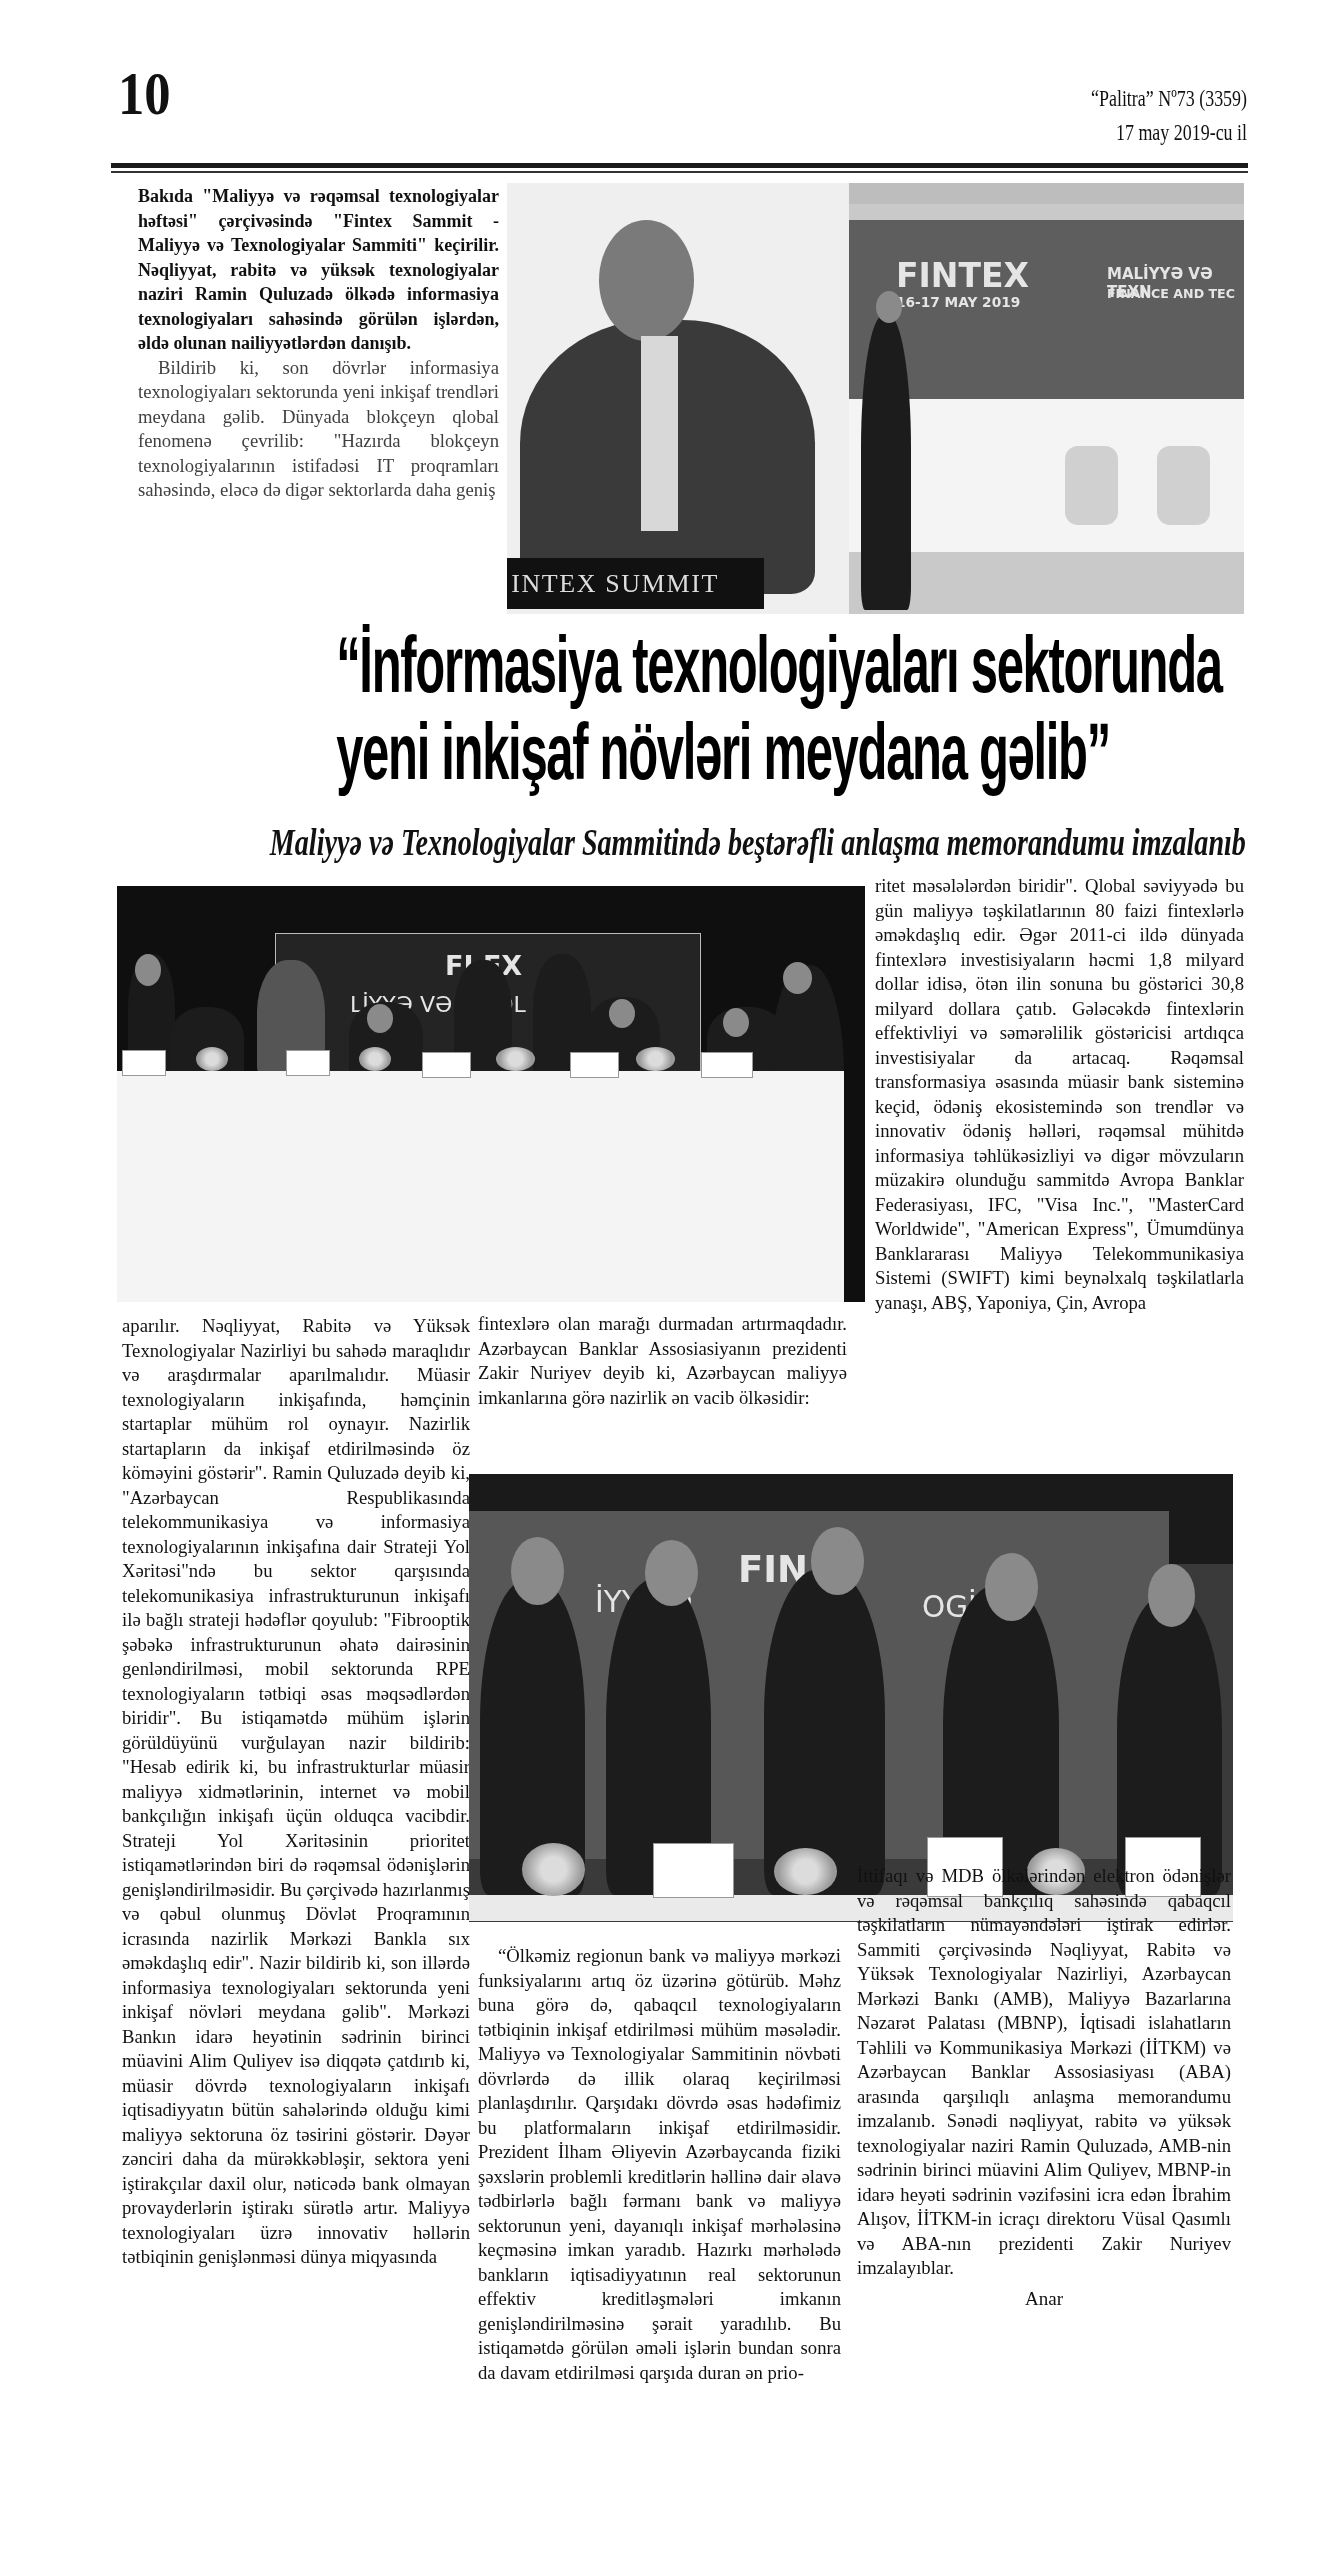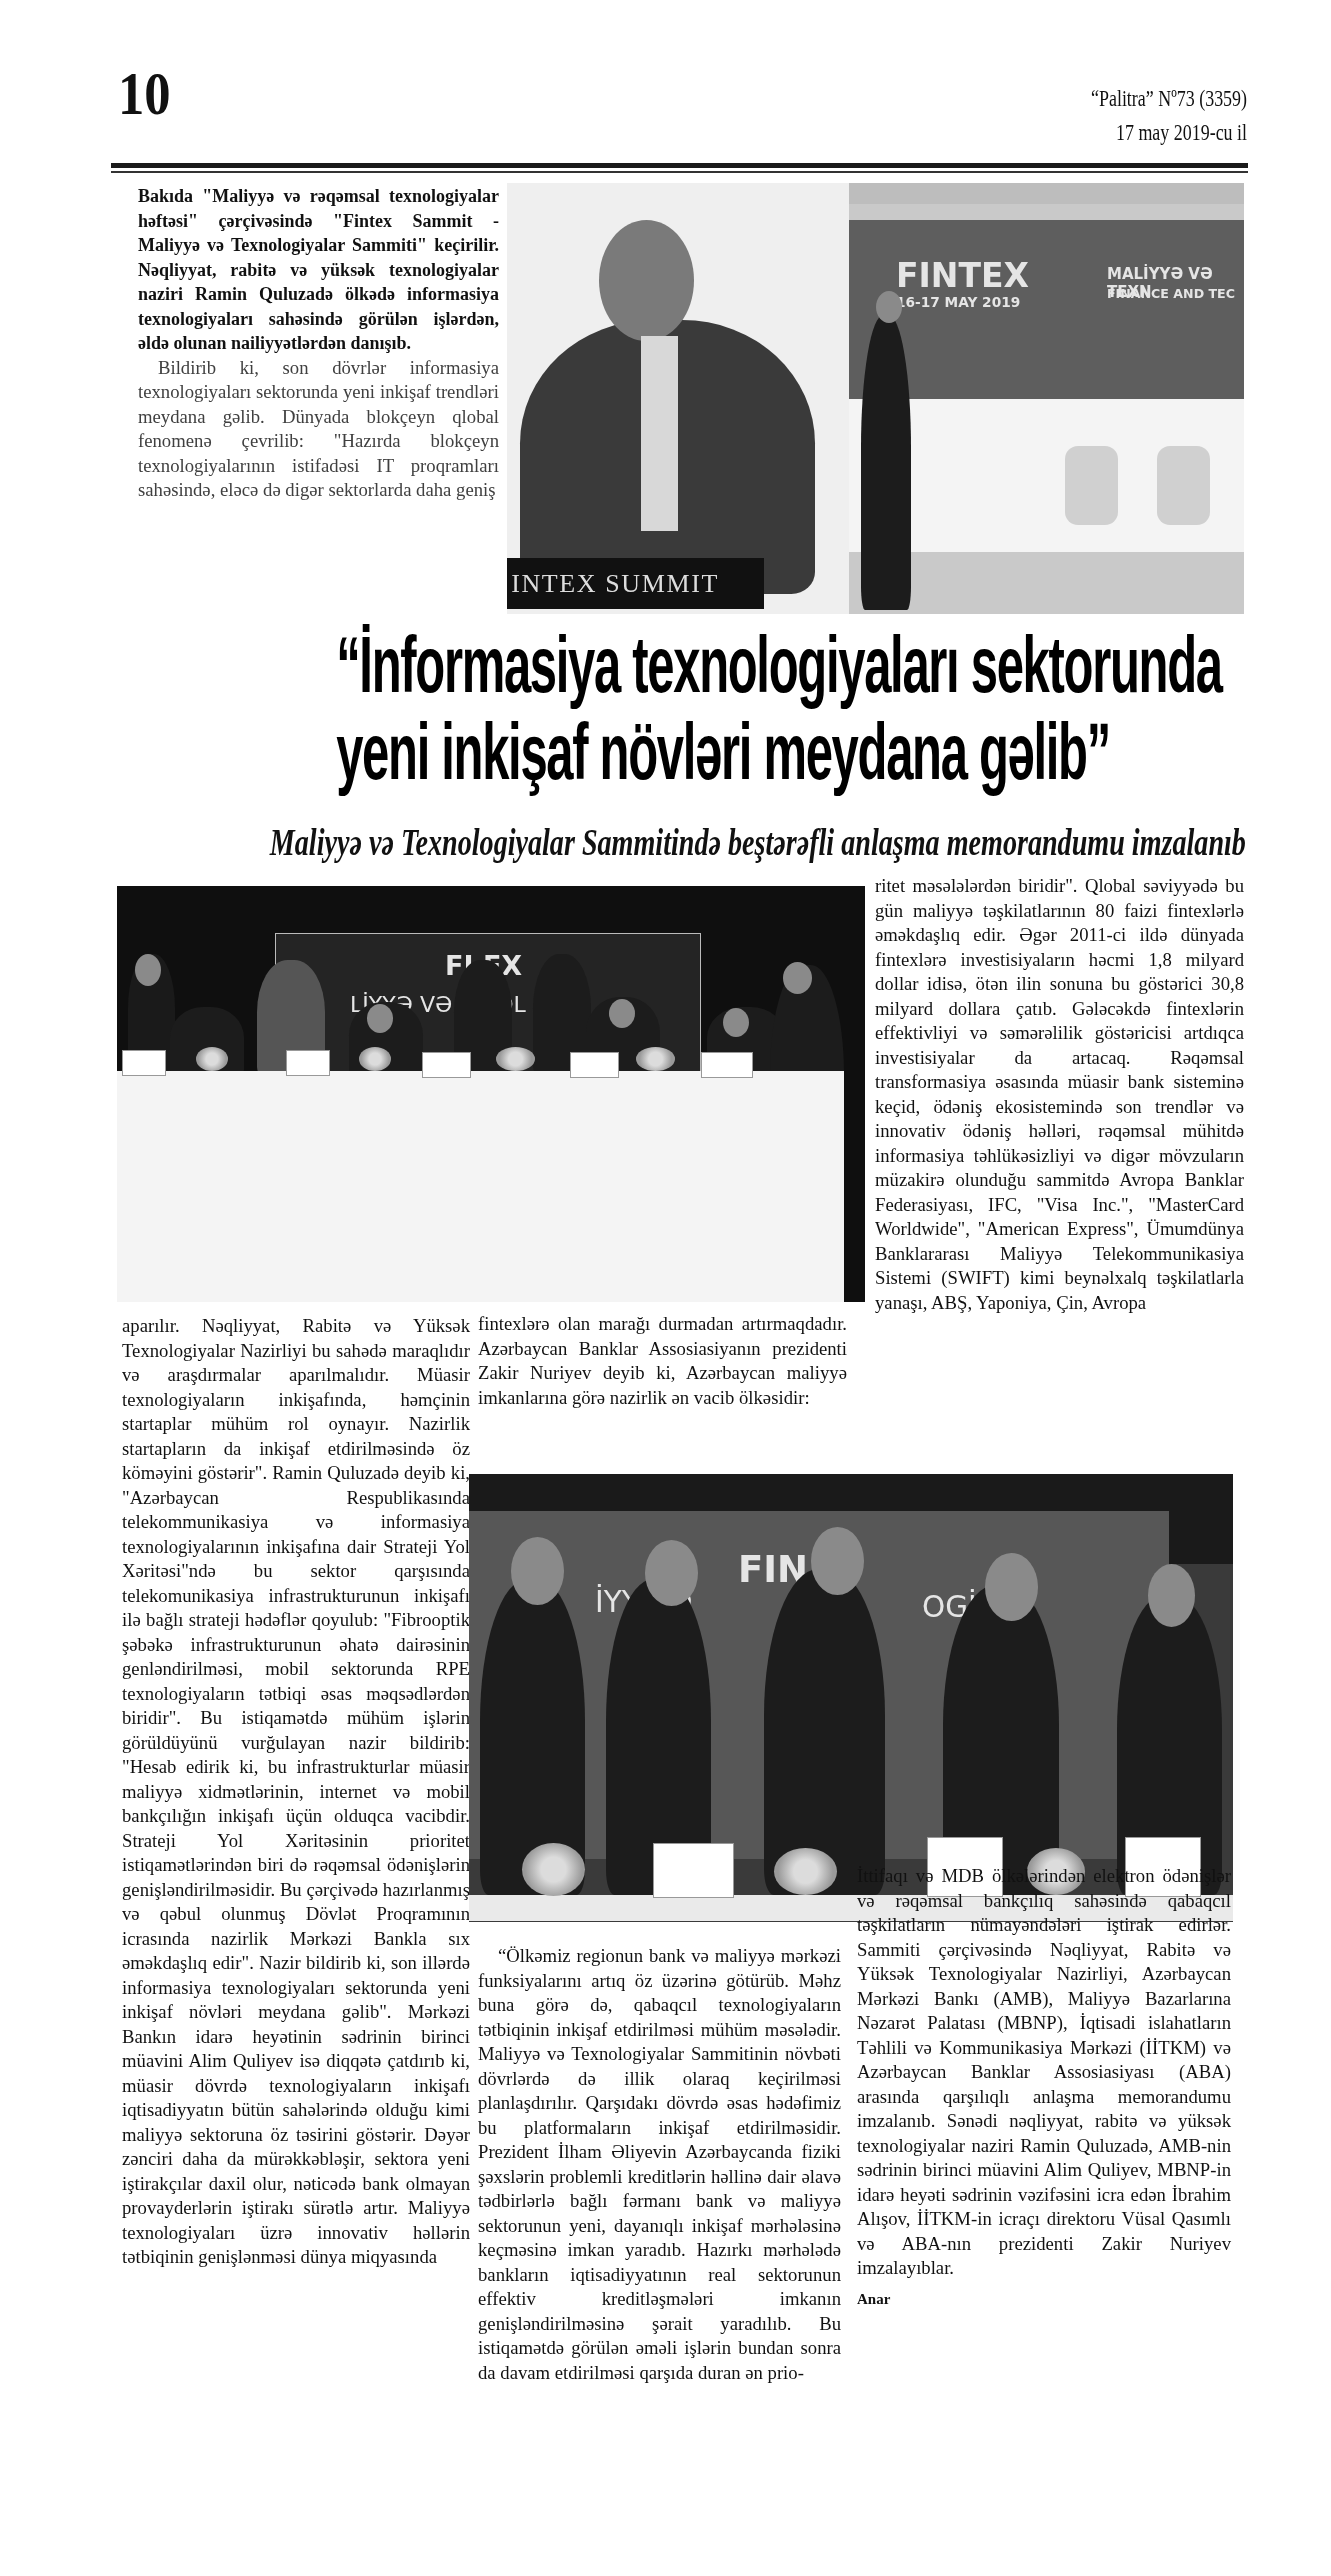--- a/index.html
+++ b/index.html
@@ -18,21 +18,21 @@
   .col p.noindent { text-indent: 0; }
   .bold-lead { font-weight: bold; }
   .photo { background: #2a2a2a; overflow: hidden; }
   .headline { left: 126px; top: 621px; width: 1106px; text-align: center;
               font-family: "Liberation Sans", sans-serif; font-weight: bold; font-size: 79px;
               line-height: 87px; letter-spacing: -2.1px; color: #000; transform: scaleX(0.62); transform-origin: center top; white-space: nowrap; }
   .headline .line { display: block; }
   .subtitle { left: 126px; top: 819px; width: 1106px; text-align: center; font-style: italic; font-weight: bold;
               font-family: "Liberation Serif", serif; font-size: 38px; line-height: 47px; white-space: nowrap;
               transform: scaleX(0.74); transform-origin: center top; }
-  .byline { font-weight: bold; text-align: left; font-size: 15px; }
+  .byline { font-weight: normal; text-align: center; font-size: 19px; }
   
   .screen { position: absolute; background: #6b6b6b; }
   .screen-text { position: absolute; color: #e5e5e5; font-family: "DejaVu Sans", sans-serif; font-weight: bold; }
   .person { position: absolute; background: #1c1c1c; border-radius: 45% 45% 8% 8%; }
   .head { position: absolute; background: #8a8a8a; border-radius: 50%; }
   .shirt { position: absolute; background: #e8e8e8; }
   .table { position: absolute; background: #f4f4f4; }
   .nameplate { position: absolute; background: #ffffff; border: 1.1px solid #999; }
   .flowers { position: absolute; background: radial-gradient(circle, #dcdcdc 30%, #9a9a9a 70%); border-radius: 50%; }
   .caption-bar { position: absolute; background: #111; color: #ddd; font-family: "Liberation Serif", serif; letter-spacing: 1.6px; }

